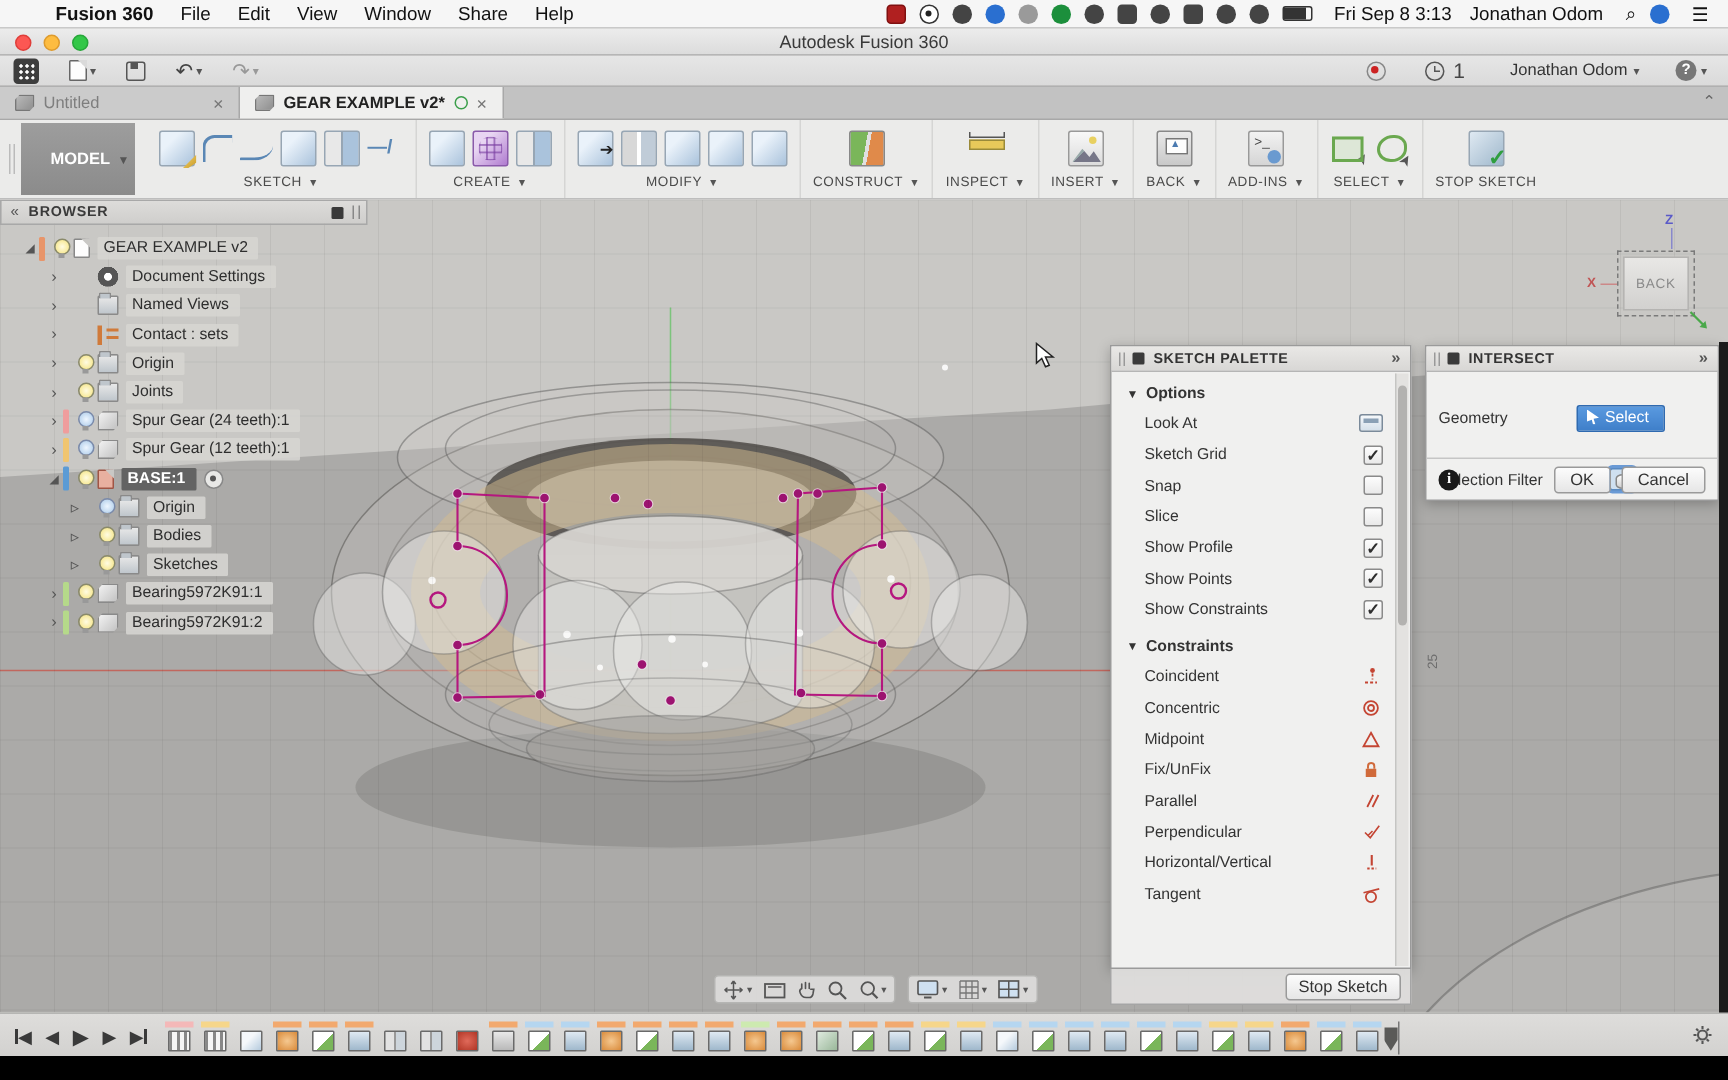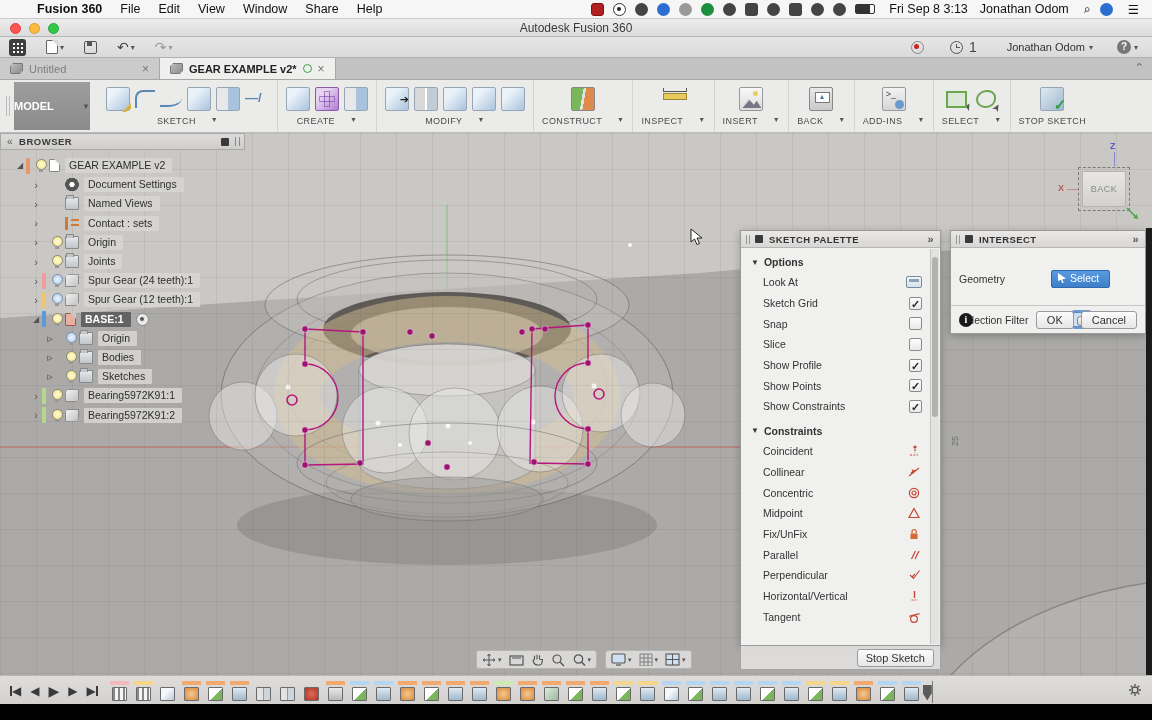--- a/index.html
+++ b/index.html
@@ -61,21 +61,21 @@
   .dtab.active { background:#efefee; color:#222; font-weight:bold; }
   .cubeico { width:13px; height:11px; background:linear-gradient(135deg,#b9b9b9,#8f8f8f); border:1px solid #777; border-radius:1px; clip-path:polygon(25% 0,100% 0,100% 70%,75% 100%,0 100%,0 30%); }
   .tclose { color:#777; font-size:12px; font-weight:normal; }
   .syncdot { width:9px; height:9px; border:1.5px solid #3a9e4a; border-radius:50%; }
   .tab-collapse { position:absolute; right:8px; top:3px; color:#666; font-size:11px; }
   .dtab.inactive .flex1{flex:1;}
 
   
   .ribbon { position:absolute; left:0; top:80px; width:1152px; height:53px; background:#eceuee; background:#ebebea; border-bottom:1px solid #bdbdbd; display:flex; align-items:stretch; z-index:56;}
   .grip { width:4px; margin:16px 4px 16px 6px; border-left:1px solid #bbb; border-right:1px solid #bbb; }
-  .modelbtn { width:76px; margin:2px 0; background:linear-gradient(#9d9d9d,#8b8b8b); color:#fff; font-size:11px; font-weight:bold; display:flex; align-items:center; justify-content:space-between; gap:5px; }
+  .modelbtn { width:76px; margin:2px 0; background:linear-gradient(#9d9d9d,#8b8b8b); color:#fff; font-size:11px; font-weight:bold; display:flex; align-items:center; justify-content:center; gap:5px;padding-left:16px; }
   .rgroup { display:flex; flex-direction:column; align-items:center; justify-content:flex-start; padding:4px 8px 2px; border-right:1px solid #d5d5d4; }
   .ricons { display:flex; gap:5px; align-items:center; height:30px; }
   .ricon { width:24px; height:24px; border:1px solid #97a6b4; border-radius:2px; background:linear-gradient(135deg,#eaf2fa 30%,#aac3dc); position:relative;}
   .ricon.pencil:after{content:"";position:absolute;right:-2px;bottom:-2px;width:9px;height:9px;background:linear-gradient(135deg,#f5d36a,#c89b2a);clip-path:polygon(0 100%,100% 0,100% 60%,40% 100%);}
   .ricon.arc { background:none; border:none; border-top:2px solid #5a87b5; border-left:2px solid #5a87b5; border-radius:8px 0 0 0; width:20px; height:18px;}
   .ricon.spline { background:none; border:none; border-bottom:2.5px solid #5a87b5; border-radius:0 0 60% 0; width:22px; height:16px;}
   .ricon.coil { background:linear-gradient(135deg,#e8d5f2 30%,#b07cd0); border-color:#8a5aaa;}
   .ricon.coil:after{content:"";position:absolute;inset:3px;background-image:linear-gradient(rgba(120,60,160,.6) 1px,transparent 1px),linear-gradient(90deg,rgba(120,60,160,.6) 1px,transparent 1px);background-size:5px 5px;border-radius:50%;}
   .ricon.mirror { background:linear-gradient(90deg,#e8e8e8 48%,#97a6b4 48%,#97a6b4 52%,#aac3dc 52%);}
   .ricon.trim { background:none;border:none;}
@@ -99,21 +99,21 @@
   .ricon.sellasso{background:none;border:none;}
   .ricon.sellasso:after{content:"";position:absolute;left:2px;top:3px;width:16px;height:14px;border:2px solid #6aa84f;border-radius:60% 45% 55% 50%;}
   .ricon.sellasso:before{content:"➤";position:absolute;right:-2px;bottom:-2px;font-size:10px;color:#555;transform:rotate(-60deg);}
   .ricon.stopsk{background:linear-gradient(135deg,#dfe9f2,#9fb8cc);}
   .ricon.stopsk:after{content:"✓";position:absolute;right:-3px;bottom:-4px;color:#2f9e3f;font-size:15px;font-weight:bold;}
   .ricon.presspull:after{content:"➔";position:absolute;right:-1px;top:5px;font-size:11px;color:#222;}
   .ricon.split{background:linear-gradient(90deg,#d8d8d8 45%,#fff 45%,#fff 55%,#c0ccd8 55%);}
   .ricon.newcomp:after{content:"✚";position:absolute;left:-2px;top:-3px;font-size:9px;color:#3a7ac0;}
   .ricon.jointico{background:linear-gradient(#e8e8e8,#c8c8c8);border-color:#999;}
   .ricon.jointico:after{content:"▲";position:absolute;left:6px;top:4px;font-size:11px;color:#8a97a4;}
-  .rlabel { margin-top:2px; font-size:9px; color:#4a4a4a; letter-spacing:.4px; display:flex; align-items:flex-start; gap:15px; white-space:nowrap;}
+  .rlabel { margin-top:2px; font-size:9px; color:#4a4a4a; letter-spacing:.4px; display:flex; align-items:flex-end; gap:4px; white-space:nowrap;}
   .rlabel .caret{font-size:7px;}
 
   
   .viewport { position:absolute; left:0; top:133px; width:1152px; height:542px; background:#c9c8c5; z-index:1; overflow:hidden;}
   .gridlayer { position:absolute; inset:0; background-image:linear-gradient(rgba(0,0,0,.055) 1px,transparent 1px),linear-gradient(90deg,rgba(0,0,0,.055) 1px,transparent 1px); background-size:36px 36px; pointer-events:none; z-index:3;}
   .vpsvg { position:absolute; left:0; top:0; z-index:2; }
   .grid25 { position:absolute; left:950px; top:303px; font-size:9px; color:#6e6e6e; transform:rotate(-90deg); z-index:4;}
 
   
   .cursor { position:absolute; left:690px; top:95px; z-index:40; }
@@ -693,28 +693,20 @@
       <div class="prow">
         <span class="plabel">Coincident</span>
         <span class="cic">
             <svg width="16" height="14" viewBox="0 0 14 14">
               <circle cx="8" cy="3" r="1.6" fill="#c44533"></circle>
               <path d="M8 5 V9 M3 11 H11" stroke="#c44533" stroke-width="1.2" stroke-dasharray="2 1.4" fill="none"></path>
             </svg>
           </span>
       </div>
       <div class="prow">
-        <span class="plabel">Collinear</span>
-        <span class="cic">
-            <svg width="16" height="14" viewBox="0 0 14 14">
-              <path d="M2 11 L12 3 M5 4.5 L7 8 M4 8 L8 5" stroke="#c44533" stroke-width="1.1" fill="none"></path>
-            </svg>
-          </span>
-      </div>
-      <div class="prow">
         <span class="plabel">Concentric</span>
         <span class="cic">
             <svg width="16" height="14" viewBox="0 0 14 14">
               <circle cx="7" cy="7" r="4.6" stroke="#c44533" stroke-width="1.2" fill="none"></circle>
               <circle cx="7" cy="7" r="2" stroke="#c44533" stroke-width="1.2" fill="none"></circle>
             </svg>
           </span>
       </div>
       <div class="prow">
         <span class="plabel">Midpoint</span>

